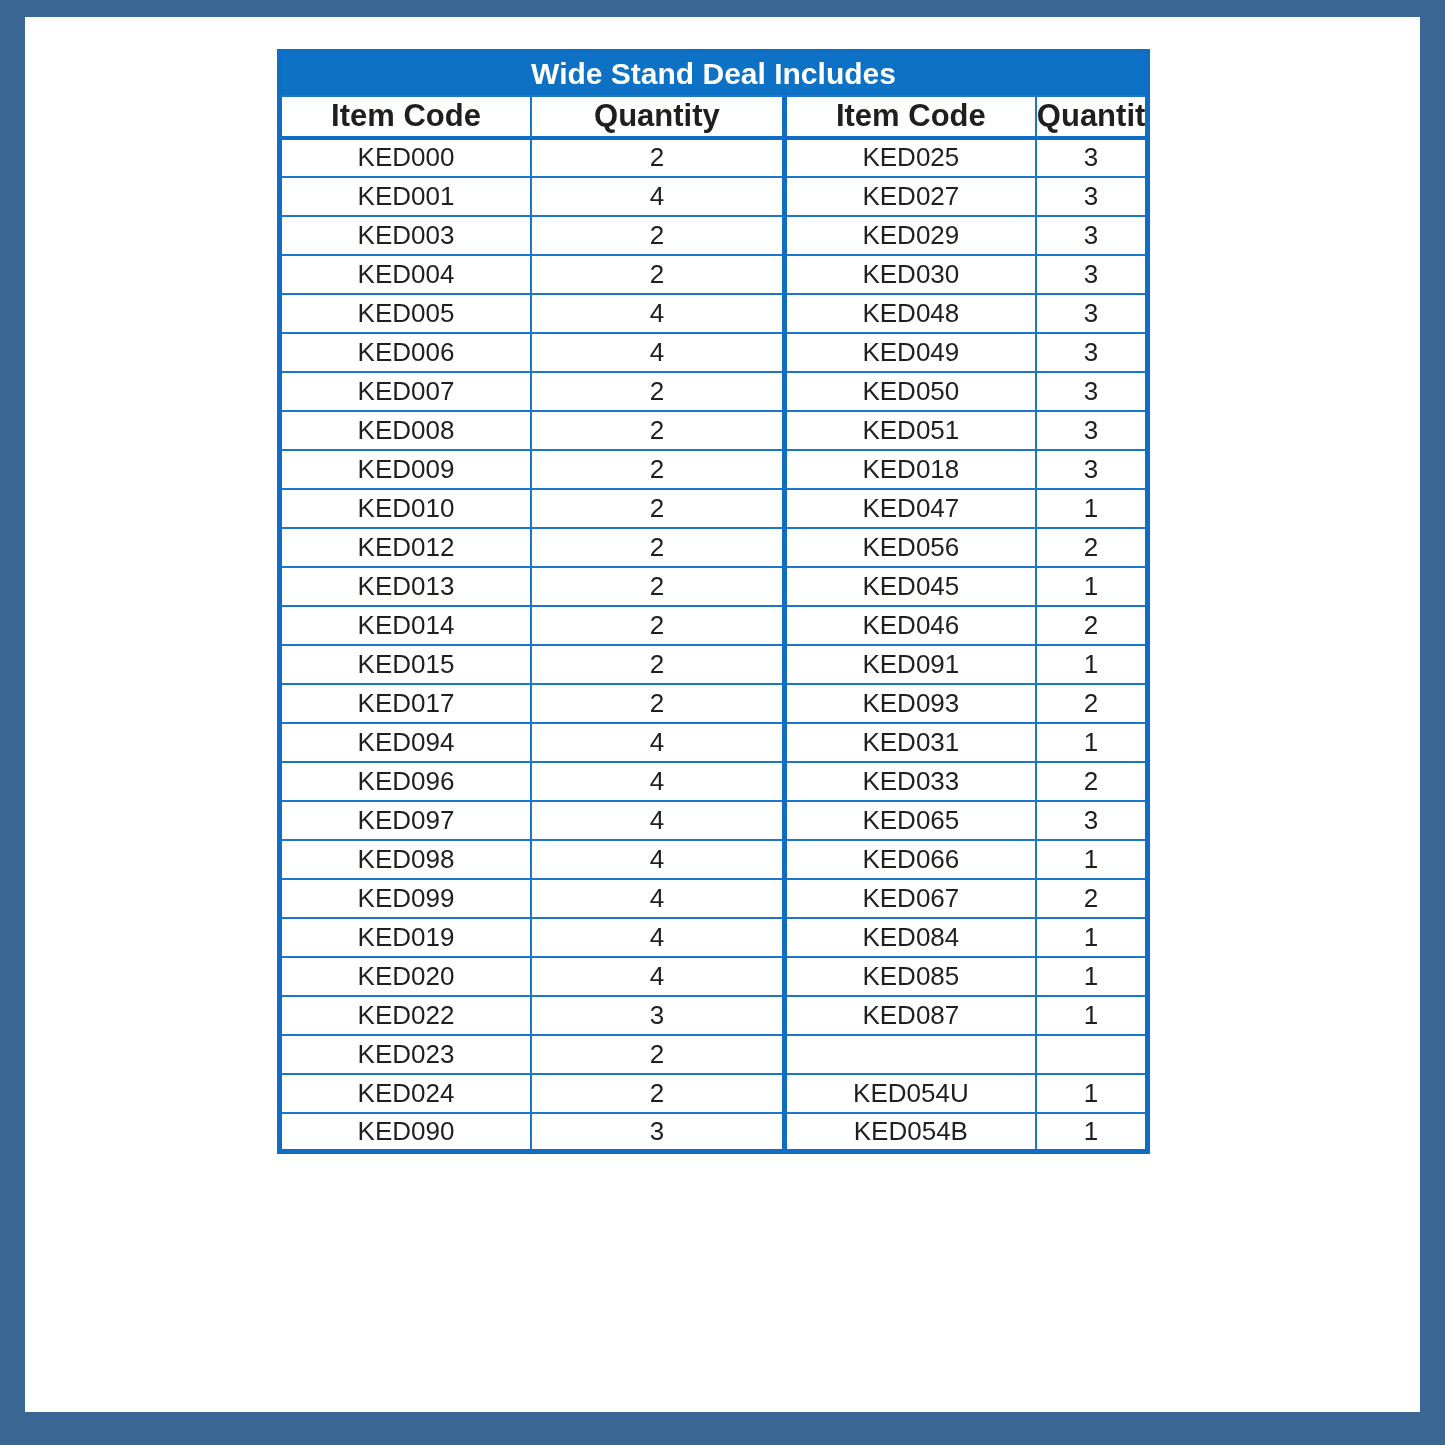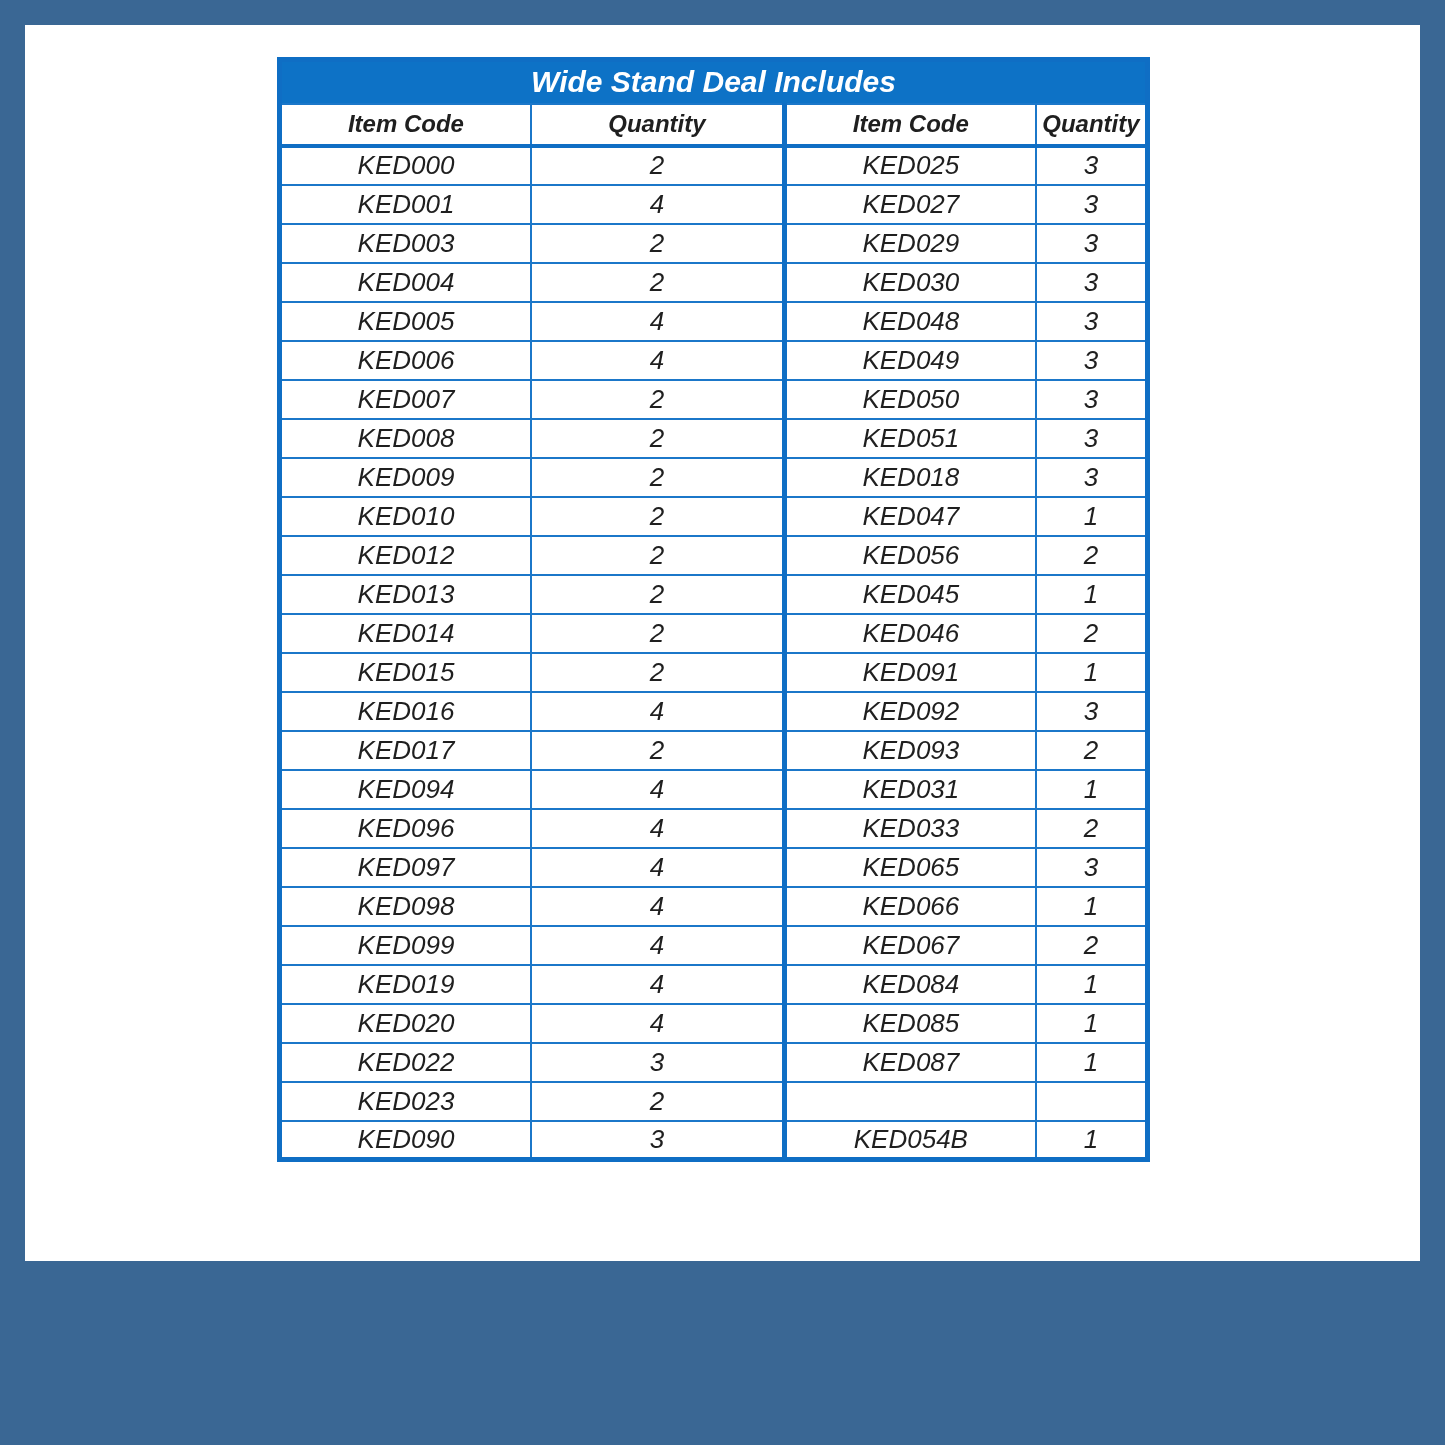--- a/index.html
+++ b/index.html
@@ -18,25 +18,24 @@
     width: 1445px;
     height: 1445px;
     overflow: hidden;
     font-family: "Liberation Sans", sans-serif;
   }
   body { background: var(--frame); }
 
   .page {
     position: absolute;
     left: 25px;
-    top: 25px;
+    top: 17px;
     width: 1395px;
-    height: 1236px;
+    height: 1395px;
     background: var(--page-bg);
-    font-style: italic;
   }
 
   .table-wrap {
     position: absolute;
     left: 252px;
     top: 32px;
   }
 
   table.deal-table {
     border-collapse: collapse;
@@ -64,21 +63,21 @@
     color: var(--title-text);
     font-size: 30px;
     font-weight: bold;
     height: 44px;
     border-color: var(--title-bg);
     border-bottom: 2px solid var(--grid);
   }
 
   tr.colhead-row th {
     background: var(--page-bg);
-    font-size: 24px;
+    font-size: 31px;
     font-weight: bold;
     height: 42px;
     border-bottom: 4px solid var(--grid-thick);
   }
 
   tbody td {
     font-size: 26px;
     font-weight: normal;
     height: 39px;
     background: var(--page-bg);
@@ -192,26 +191,20 @@
             <td>KED046</td>
             <td>2</td>
           </tr>
           <tr>
             <td>KED015</td>
             <td>2</td>
             <td>KED091</td>
             <td>1</td>
           </tr>
           <tr>
-            <td>KED016</td>
-            <td>4</td>
-            <td>KED092</td>
-            <td>3</td>
-          </tr>
-          <tr>
             <td>KED017</td>
             <td>2</td>
             <td>KED093</td>
             <td>2</td>
           </tr>
           <tr>
             <td>KED094</td>
             <td>4</td>
             <td>KED031</td>
             <td>1</td>
@@ -256,20 +249,26 @@
             <td>KED022</td>
             <td>3</td>
             <td>KED087</td>
             <td>1</td>
           </tr>
           <tr>
             <td>KED023</td>
             <td>2</td>
             <td></td>
             <td></td>
+          </tr>
+          <tr>
+            <td>KED024</td>
+            <td>2</td>
+            <td>KED054U</td>
+            <td>1</td>
           </tr>
           <tr>
             <td>KED090</td>
             <td>3</td>
             <td>KED054B</td>
             <td>1</td>
           </tr>
         </tbody>
     </table>
   </div>

